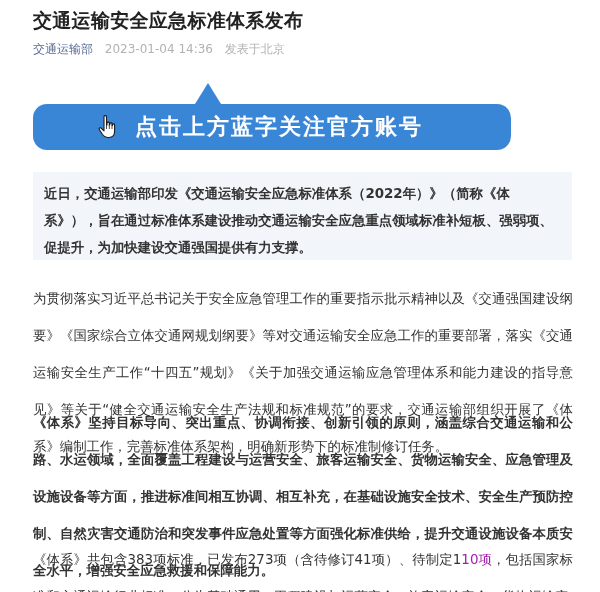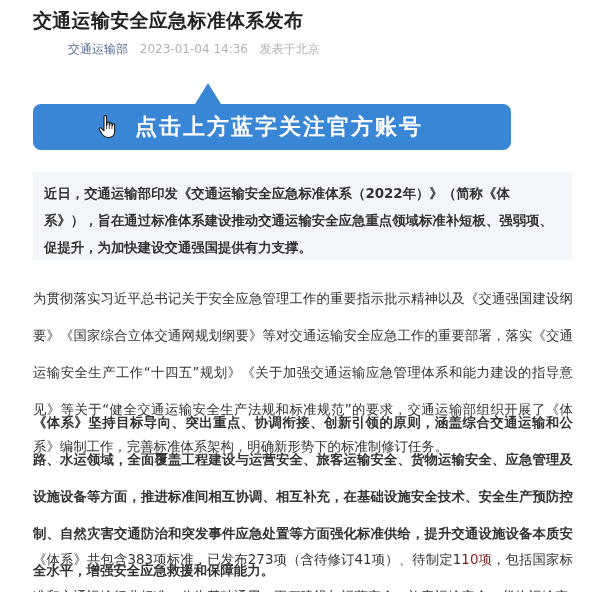--- a/index.html
+++ b/index.html
@@ -33,41 +33,40 @@
       letter-spacing: 0.3px;
       white-space: nowrap;
     }
     .meta {
       position: absolute;
       left: 33px;
       top: 40px;
       font-size: 12px;
       line-height: 18px;
       white-space: nowrap;
-      margin-left: 35px;
     }
     .meta .author {
       color: #576b95;
       margin-right: 8px;
     }
     .meta .date {
       color: #b2b2b2;
       margin-right: 8px;
     }
     .meta .location {
       color: #b2b2b2;
     }
     .follow-banner {
       position: absolute;
       left: 33px;
       top: 104px;
       width: 478px;
       height: 46px;
       background: #3a86d6;
-      border-radius: 8px;
+      border-radius: 14px;
       display: flex;
       align-items: center;
       cursor: pointer;
     }
     .follow-banner .notch {
       position: absolute;
       left: 162px;
       top: -21px;
       width: 0;
       height: 0;
@@ -113,21 +112,21 @@
       width: 540px;
       font-size: 13.4px;
       line-height: 37px;
       color: #333333;
       text-align: justify;
       margin: 0;
     }
     .para-1 { top: 280px; }
     .para-2 { top: 404px; font-weight: bold; }
     .para-3 { top: 541px; }
-    .faded { color: #7f1d1d; }
+    .faded { color: #a21caf; }
   </style>
 </head>
 <body>
 
 <div class="article">
 
   <h1 class="title">交通运输安全应急标准体系发布</h1>
 
   <div class="meta">
     <span class="author">交通运输部</span>

